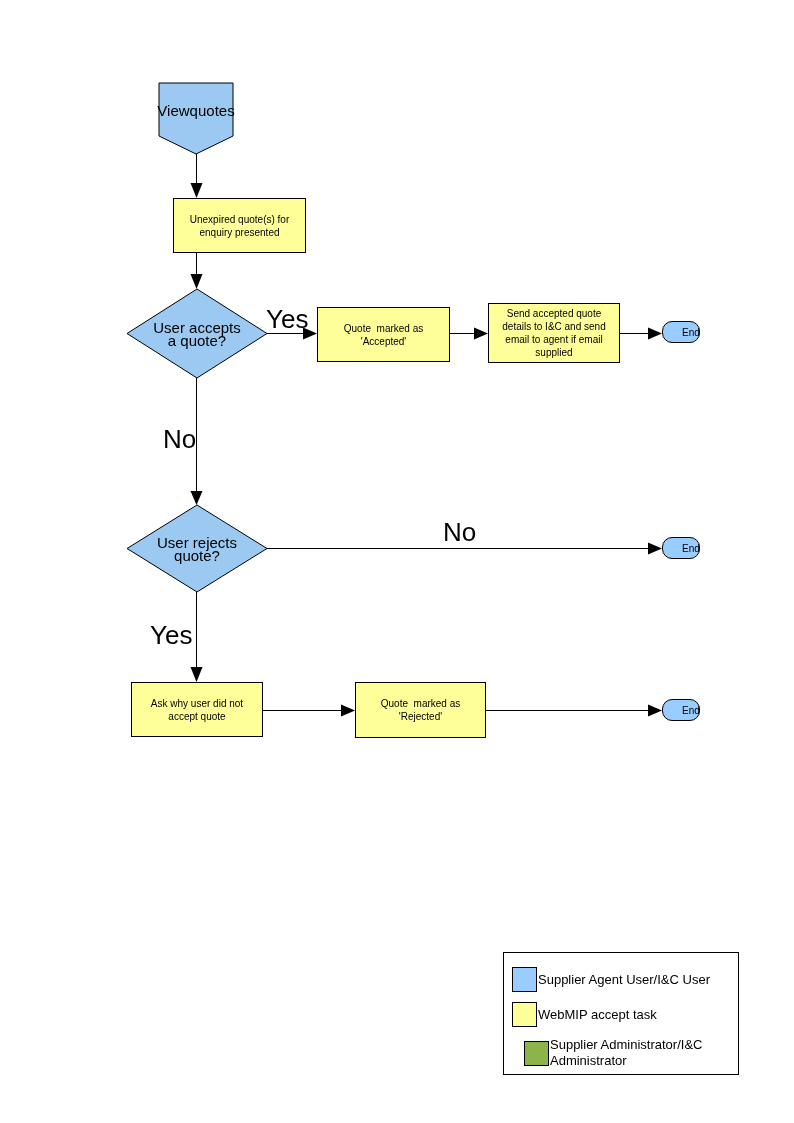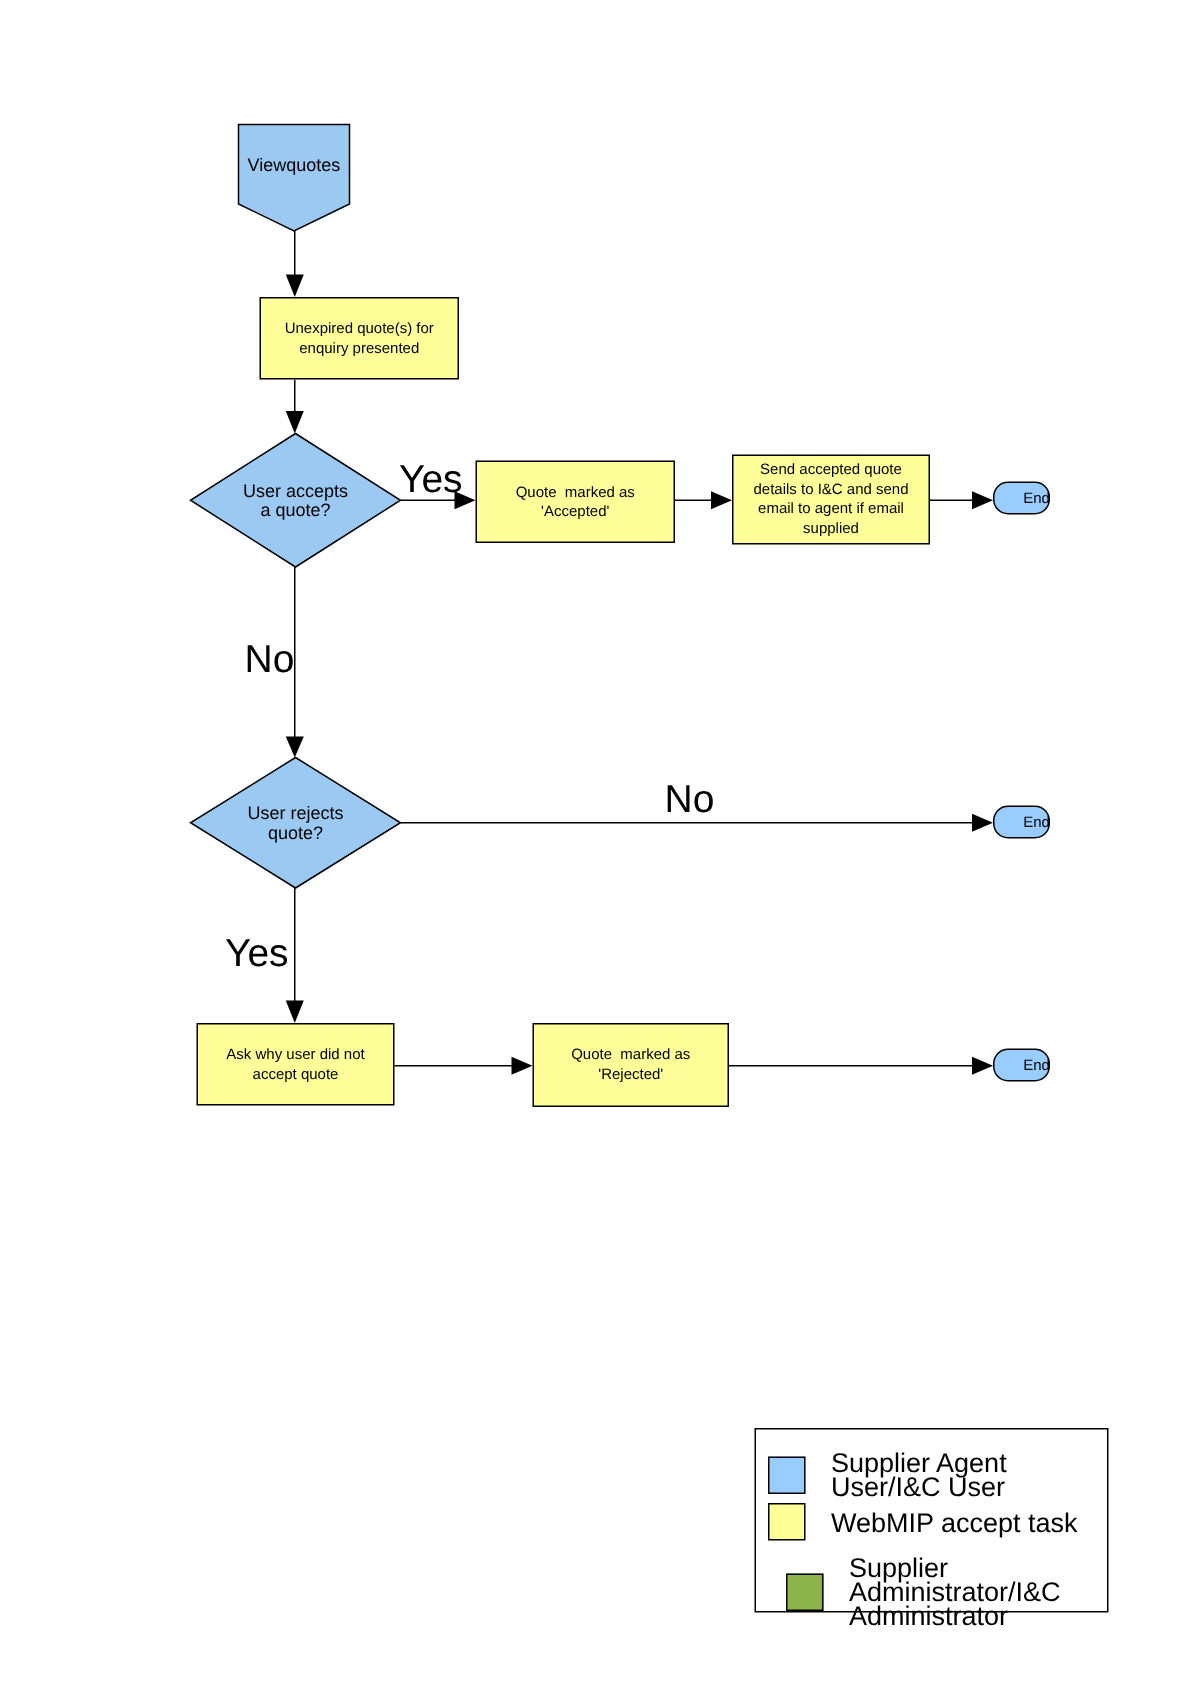--- a/index.html
+++ b/index.html
@@ -32,21 +32,21 @@
     font-size: 10px;
     padding-left: 20px;
   }
   .overlay-label {
     position: absolute;
     z-index: 3;
     display: flex;
     align-items: center;
     justify-content: center;
     text-align: center;
-    font-size: 12px;
+    font-size: 15px;
     line-height: 13px;
     white-space: pre-wrap;
     pointer-events: none;
   }
   .edge-label {
     position: absolute;
     z-index: 3;
     font-size: 26px;
     line-height: 26px;
     white-space: nowrap;
@@ -70,22 +70,22 @@
   .legend-row.r1 { top: 14px; }
   .legend-row.r2 { top: 49px; }
   .legend-row.r3 { top: 84px; padding-left: 12px; }
   .legend-chip {
     width: 25px;
     height: 25px;
     border: 1px solid #000;
     flex: 0 0 auto;
   }
   .legend-label {
-    margin-left: 17px;
-    font-size: 18px;
+    margin-left: 1px;
+    font-size: 13px;
     line-height: 16px;
     white-space: pre-wrap;
   }
 </style>
 </head>
 <body>
 
 <div class="page">
 
   <svg class="canvas-svg" width="794" height="1123" viewBox="0 0 794 1123">

